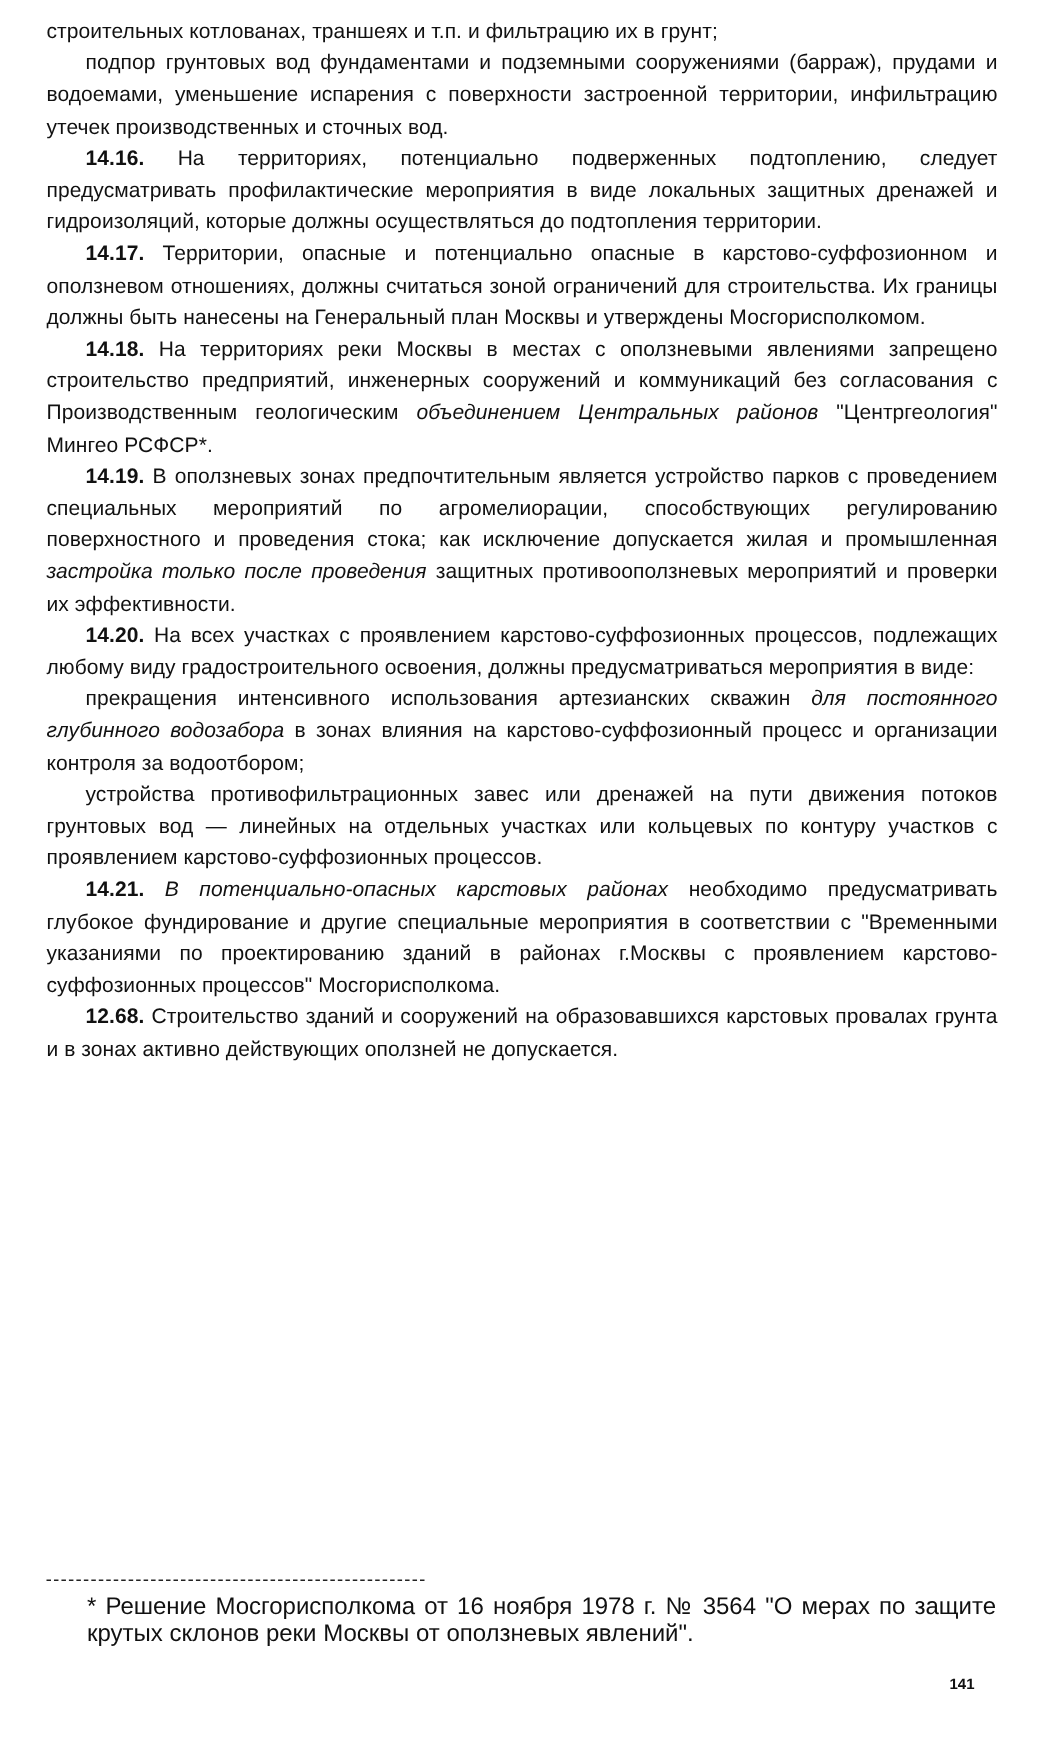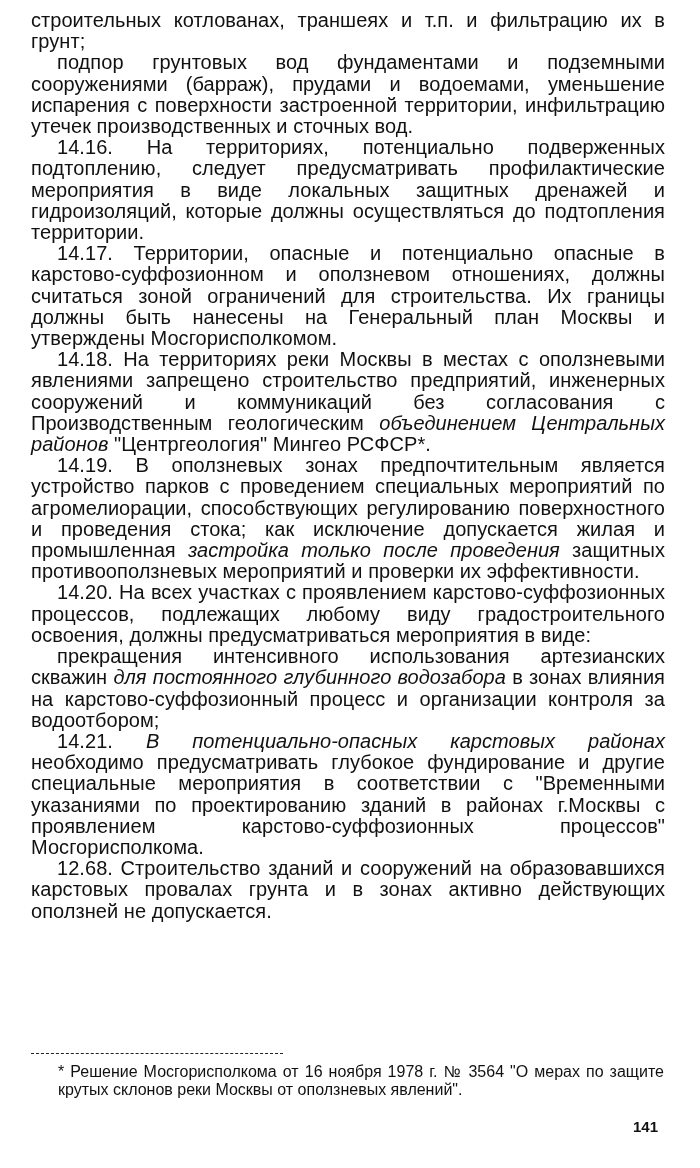--- a/index.html
+++ b/index.html
@@ -15,34 +15,34 @@
       color: #111111;
       font-family: "Liberation Sans", "DejaVu Sans", sans-serif;
     }
     .page {
       position: absolute;
       left: 31px;
       top: 10px;
       width: 634px;
     }
     .body-text {
-      font-size: 20px;
+      font-size: 14px;
       line-height: 21.2px;
       text-align: justify;
       letter-spacing: 0.05px;
     }
     .para {
       margin: 0;
       text-indent: 0;
     }
     .para.indent {
       text-indent: 26px;
     }
     .num {
-      font-weight: normal;
+      font-weight: bold;
     }
     .it {
       font-style: italic;
     }
     .footnote-rule {
       position: absolute;
       left: 31px;
       top: 1053px;
       width: 252px;
       border-top: 1.5px dashed #222;
@@ -53,21 +53,21 @@
       top: 1063px;
       width: 606px;
       font-size: 16px;
       line-height: 17.5px;
       text-align: justify;
     }
     .page-number {
       position: absolute;
       left: 633px;
       top: 1118px;
-      font-size: 15px;
+      font-size: 10px;
       font-weight: bold;
     }
   </style>
 </head>
 <body>
 
 <div class="page body-text">
 
   <p class="para">
     <span>строительных котлованах, траншеях и т.п. и фильтрацию их в грунт;</span>
@@ -99,20 +99,23 @@
 
   <p class="para indent">
     <span class="num">14.20.</span>
     <span>На всех участках с проявлением карстово-суффозионных процессов, подлежащих любому виду градостроительного освоения, должны предусматриваться мероприятия в виде:</span>
   </p>
 
   <p class="para indent">
     <span>прекращения интенсивного использования артезианских скважин </span><span class="it">для постоянного глубинного водозабора</span><span> в зонах влияния на карстово-суффозионный процесс и организации контроля за водоотбором;</span>
   </p>
 
+  <p class="para indent">
+    <span>устройства противофильтрационных завес или дренажей на пути движения потоков грунтовых вод — линейных на отдельных участках или кольцевых по контуру участков с проявлением карстово-суффозионных процессов.</span>
+  </p>
 
   <p class="para indent">
     <span class="num">14.21.</span>
     <span class="it">В потенциально-опасных карстовых районах</span><span>  необходимо предусматривать глубокое фундирование и другие специальные мероприятия в соответствии с "Временными указаниями по проектированию зданий в районах г.Москвы с проявлением карстово-суффозионных процессов" Мосгорисполкома.</span>
   </p>
 
   <p class="para indent">
     <span class="num">12.68.</span>
     <span>Строительство зданий и сооружений на образовавшихся карстовых провалах грунта и в зонах активно действующих оползней не допускается.</span>
   </p>

